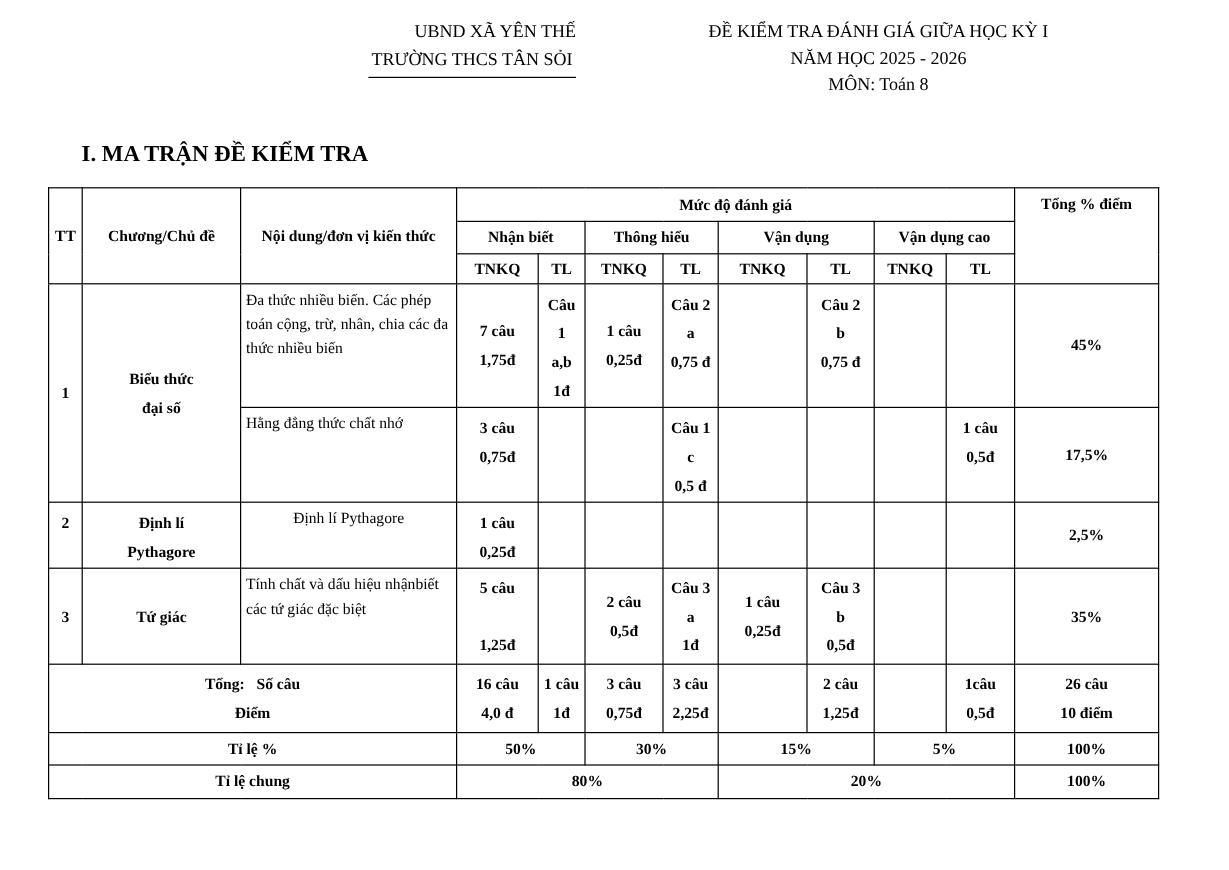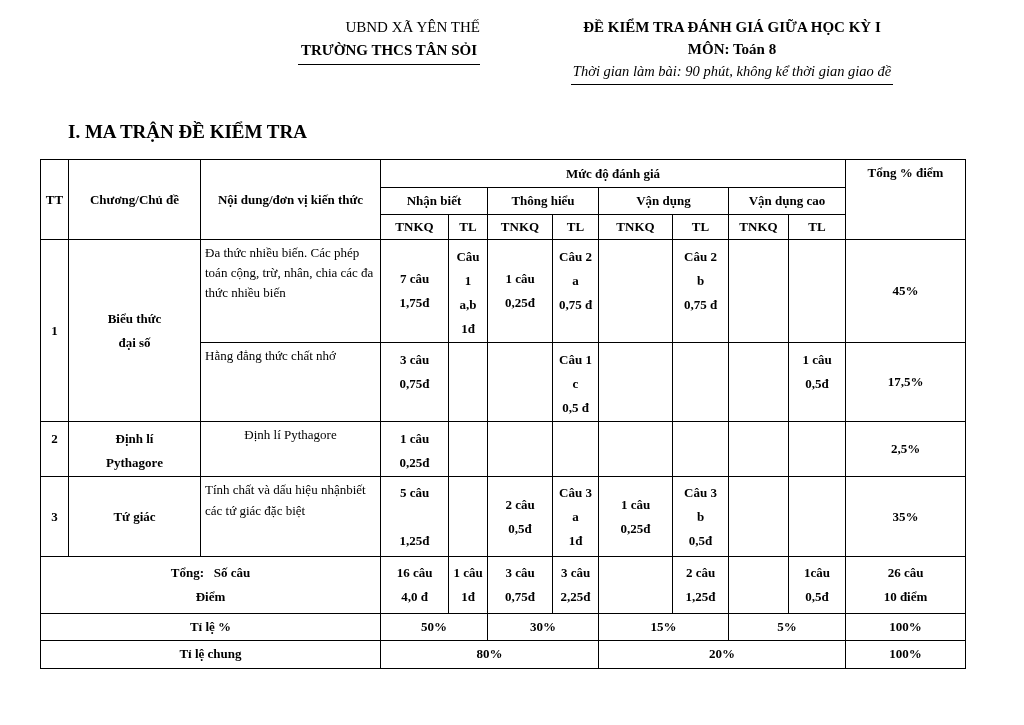--- a/index.html
+++ b/index.html
@@ -7,21 +7,21 @@
     width: 1024px; height: 725px;
     background: #ffffff; color: #000000;
     font-family: "Liberation Serif", "DejaVu Serif", serif;
     overflow: hidden;
   }
   .page { padding: 16px 40px 0 40px; }
 
   .header { display: flex; }
   .h-left  { width: 440px; text-align: right; font-size: 15px; line-height: 23px; }
   .h-right { flex: 1; text-align: center; font-size: 15px; line-height: 22px; }
-  .bold { font-weight: bold; }
+  .bold { font-weight: normal; }
   .italic { font-style: italic; font-size: 14.5px; }
   .underlined { display: inline-block; border-bottom: 1.5px solid #000; padding: 0 3px 2px 3px; }
   .underlined-thin { display: inline-block; border-bottom: 1px solid #000; padding: 0 2px 2px 2px; }
 
   .section-title { font-weight: bold; font-size: 19px; margin: 36px 0 16px 28px; }
 
   table { border-collapse: collapse; table-layout: fixed; width: 925px; }
   td {
     border: 1px solid #000;
     text-align: center; vertical-align: middle;
@@ -44,22 +44,22 @@
 
 <div class="page">
 
   <div class="header">
     <div class="h-left">
       <div>UBND XÃ YÊN THẾ</div>
       <div class="bold underlined">TRƯỜNG THCS TÂN SỎI</div>
     </div>
     <div class="h-right">
       <div class="bold">ĐỀ KIỂM TRA ĐÁNH GIÁ GIỮA HỌC KỲ I</div>
+      <div class="bold">NĂM HỌC 2025 - 2026</div>
       <div class="bold">MÔN: Toán 8</div>
-      <div class="italic underlined-thin">Thời gian làm bài: 90 phút, không kể thời gian giao đề</div>
     </div>
   </div>
 
   <div class="section-title">I. MA TRẬN ĐỀ KIỂM TRA</div>
 
   <table>
     <colgroup>
       <col style="width:28px">
         <col style="width:132px">
         <col style="width:180px">

